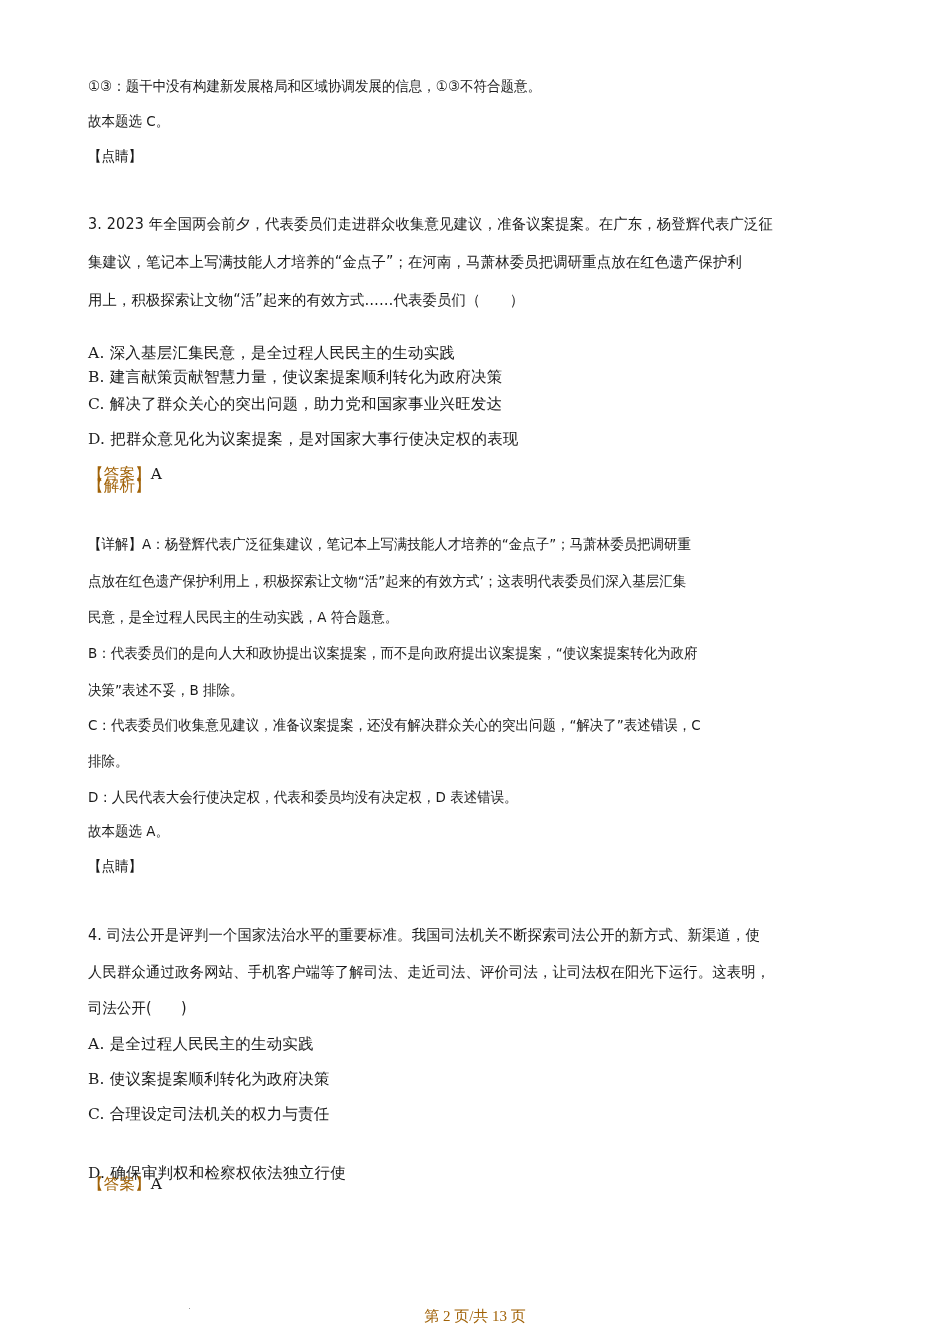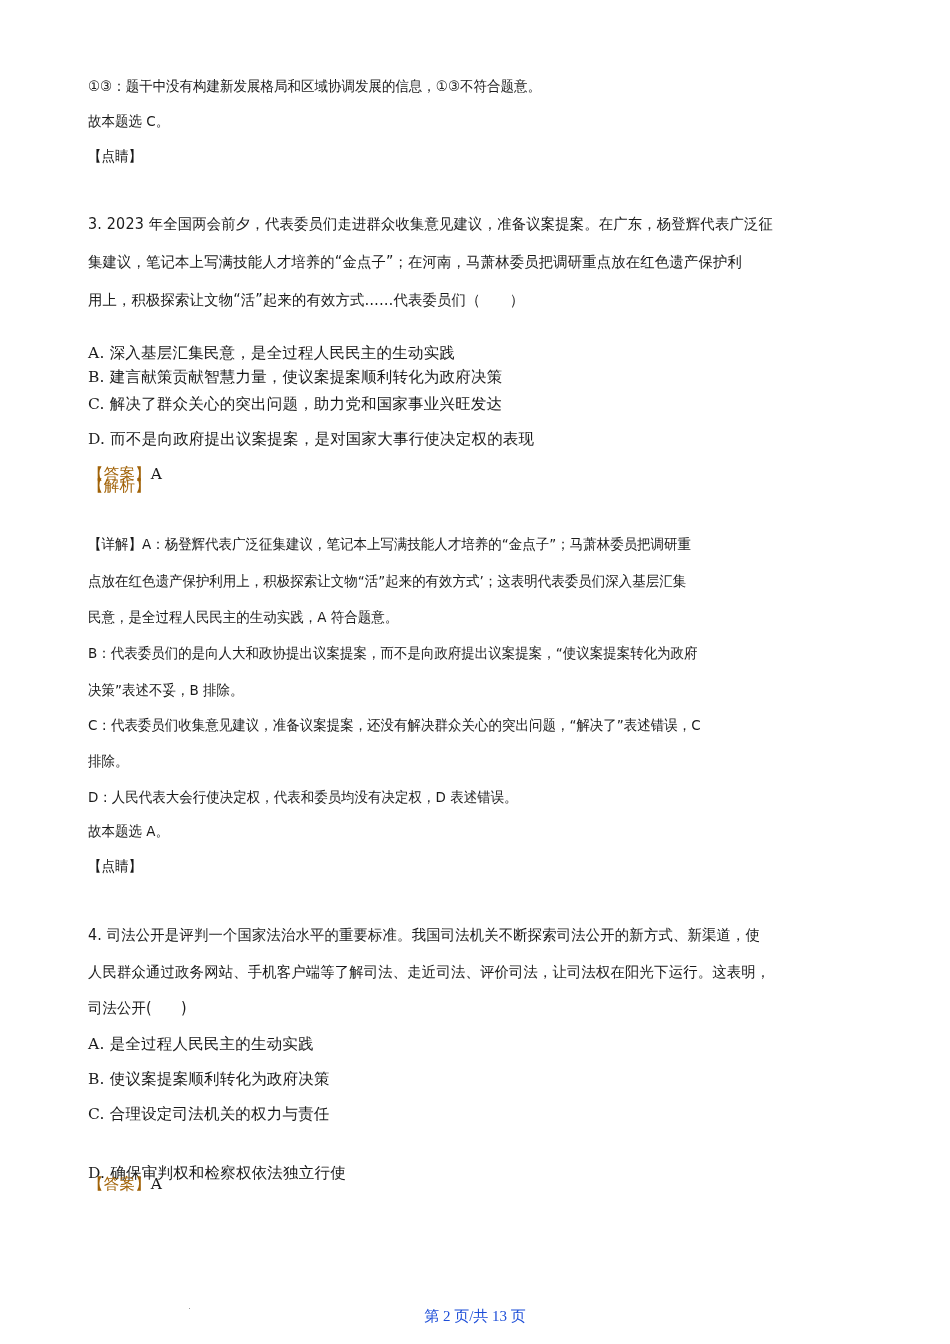--- a/index.html
+++ b/index.html
@@ -52,21 +52,21 @@
       color: #1a1a1a;
     }
     .footer {
       position: absolute;
       top: 1307px;
       left: 0;
       width: 950px;
       text-align: center;
       font-family: "Liberation Serif", "DejaVu Serif", serif;
       font-size: 15px;
-      color: #1d4ed8;
+      color: #a16207;
     }
     .dot {
       position: absolute;
       left: 189px;
       top: 1308px;
       width: 1px; height: 1px;
       background: #999;
     }
   </style>
 </head>
@@ -78,21 +78,21 @@
   <div class="line narrow" style="top:111px;">故本题选 C。</div>
   <div class="line narrow label-black" style="top:146px;">【点睛】</div>
 
   <div class="line stem" style="top:214px;">3. 2023 年全国两会前夕，代表委员们走进群众收集意见建议，准备议案提案。在广东，杨登辉代表广泛征</div>
   <div class="line stem" style="top:252px;">集建议，笔记本上写满技能人才培养的“金点子”；在河南，马萧林委员把调研重点放在红色遗产保护利</div>
   <div class="line stem" style="top:290px;">用上，积极探索让文物“活”起来的有效方式……代表委员们（　　）</div>
 
   <div class="line opt" style="top:343px;text-align:right;">A. 深入基层汇集民意，是全过程人民民主的生动实践</div>
   <div class="line opt" style="top:359px;margin-top:8px;">B. 建言献策贡献智慧力量，使议案提案顺利转化为政府决策</div>
   <div class="line opt" style="top:394px;">C. 解决了群众关心的突出问题，助力党和国家事业兴旺发达</div>
-  <div class="line opt" style="top:429px;">D. 而不是向政府提出议案提案，是对国家大事行使决定权的表现</div>
+  <div class="line opt" style="top:429px;">D. 把群众意见化为议案提案，是对国家大事行使决定权的表现</div>
 
   <div class="line opt" style="top:464px;">
     <span class="label-blue">【答案】</span><span>A</span>
   </div>
   <div class="line opt label-blue" style="top:476px;">【解析】</div>
 
   <div class="line narrow" style="top:534px;">
     <span class="label-black">【详解】</span><span>A：杨登辉代表广泛征集建议，笔记本上写满技能人才培养的“金点子”；马萧林委员把调研重</span>
   </div>
   <div class="line narrow" style="top:571px;">点放在红色遗产保护利用上，积极探索让文物“活”起来的有效方式’；这表明代表委员们深入基层汇集</div>

